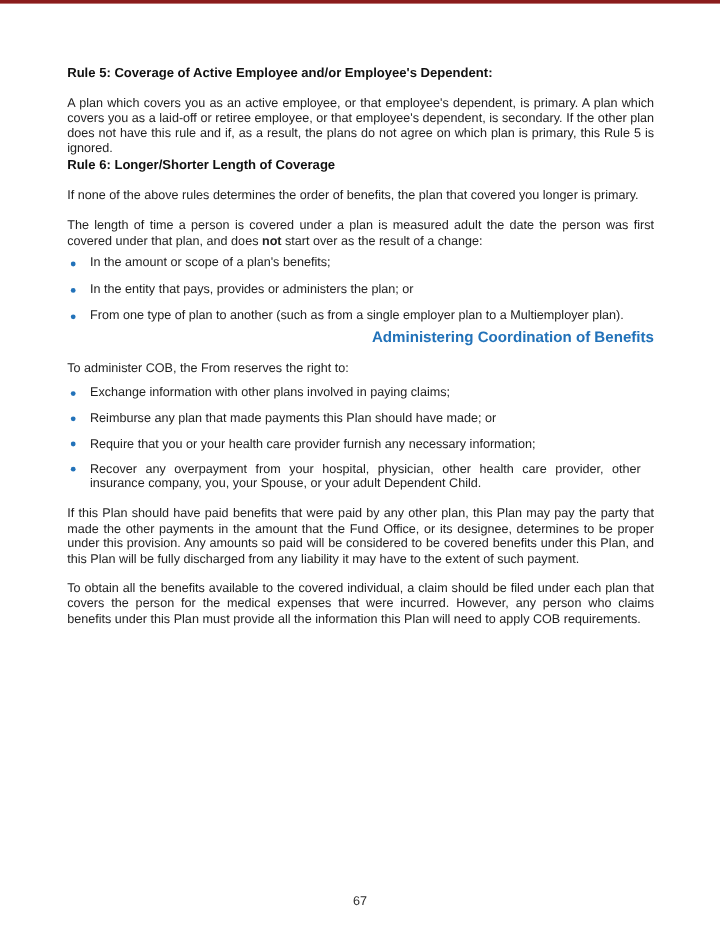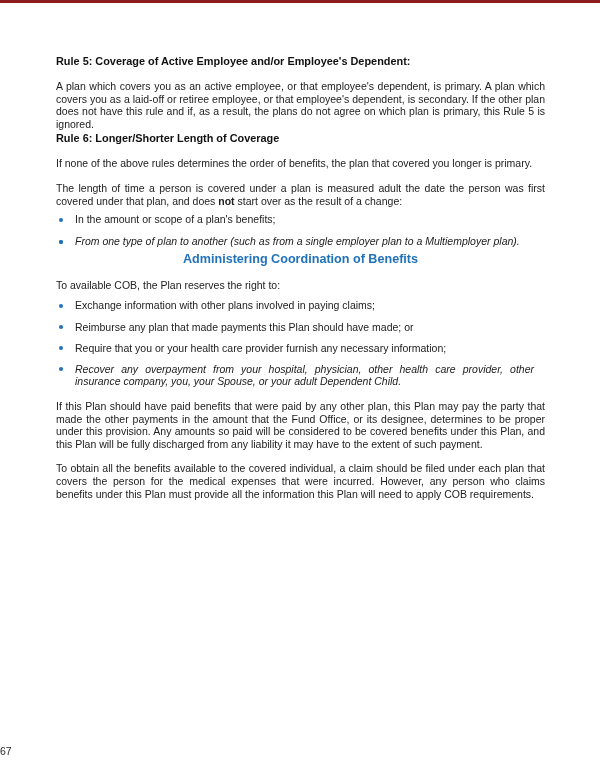--- a/index.html
+++ b/index.html
@@ -38,55 +38,56 @@
     color:#111111;
     text-align:left;
     margin:0 0 8px 0;
   }
   .h-rule.rule6{margin-bottom:11px;}
   .h-blue{
     font-size:12.6px;
     line-height:15px;
     font-weight:bold;
     color:var(--accent);
-    text-align:center;
+    text-align:right;
     margin:0 0 5px 0;
   }
   p{margin:12px 0 8px 0;}
   p.para-rule5{margin-bottom:2px;}
   p.para-ifnone{margin-bottom:8px;}
   p.para-length{margin-bottom:6px;}
   p.para-ifplan{margin-bottom:5.5px;}
   p.para-obtain{margin-bottom:0;}
   .b{font-weight:bold;}
   ul.bullets{
     list-style:none;
     margin:0 11px 4px 0;
     padding:0;
   }
   ul.bullets li{
     position:relative;
     padding-left:19px;
     margin:0 0 8.6px 0;
   }
   ul.bullets.first li{margin-bottom:9.4px;}
-  ul.bullets li:last-child{margin-bottom:0;font-style:italic;}
+  ul.bullets li:last-child{margin-bottom:0;}
   ul.bullets{margin-bottom:4px;}
   ul.bullets.second{margin-bottom:3px;}
   .dot{
     position:absolute;
     left:3px;top:4.4px;
     width:4.2px;height:4.2px;
     border-radius:50%;
     background:var(--accent);
   }
   .footer{
     position:absolute;
     left:0;top:745px;
     width:100%;
+    text-align:center;
     font-size:10.5px;
     line-height:12px;
     color:#2b2b2b;
   }
 </style>
 </head>
 <body>
 
 <div class="page">
   <div class="top-rule"></div>
@@ -103,30 +104,31 @@
 
     <p class="para-length"><span>The length of time a person is covered under a plan is measured adult the date the person was first covered under that plan, and does </span><span class="b">not</span><span> start over as the result of a change:</span></p>
 
     <ul class="bullets first">
       <li>
         <span class="dot"></span>
         <span>In the amount or scope of a plan's benefits;</span>
       </li>
       <li>
         <span class="dot"></span>
+        <span>In the entity that pays, provides or administers the plan; or</span>
       </li>
       <li>
         <span class="dot"></span>
         <span>From one type of plan to another (such as from a single employer plan to a Multiemployer plan).</span>
       </li>
     </ul>
 
     <h3 class="h-blue">Administering Coordination of Benefits</h3>
 
-    <p>To available COB, the Plan reserves the right to:</p>
+    <p>To administer COB, the From reserves the right to:</p>
 
     <ul class="bullets second">
       <li>
         <span class="dot"></span>
         <span>Exchange information with other plans involved in paying claims;</span>
       </li>
       <li>
         <span class="dot"></span>
         <span>Reimburse any plan that made payments this Plan should have made; or</span>
       </li>

